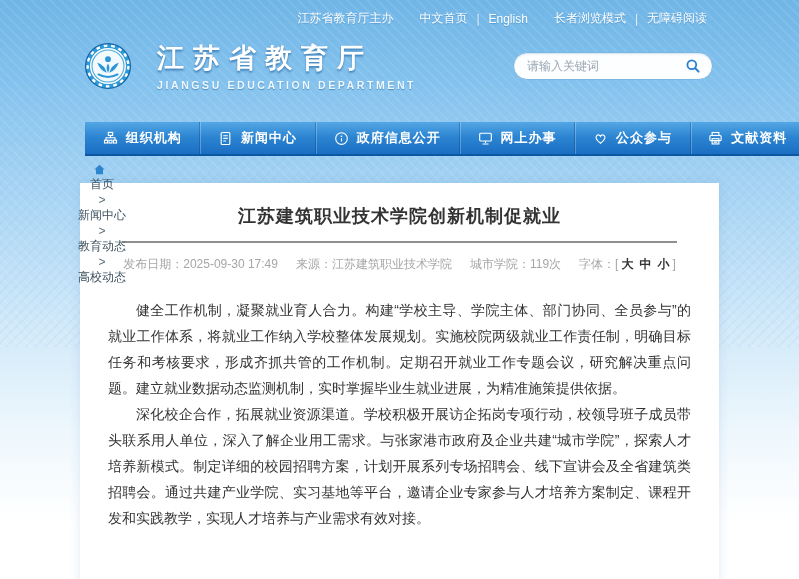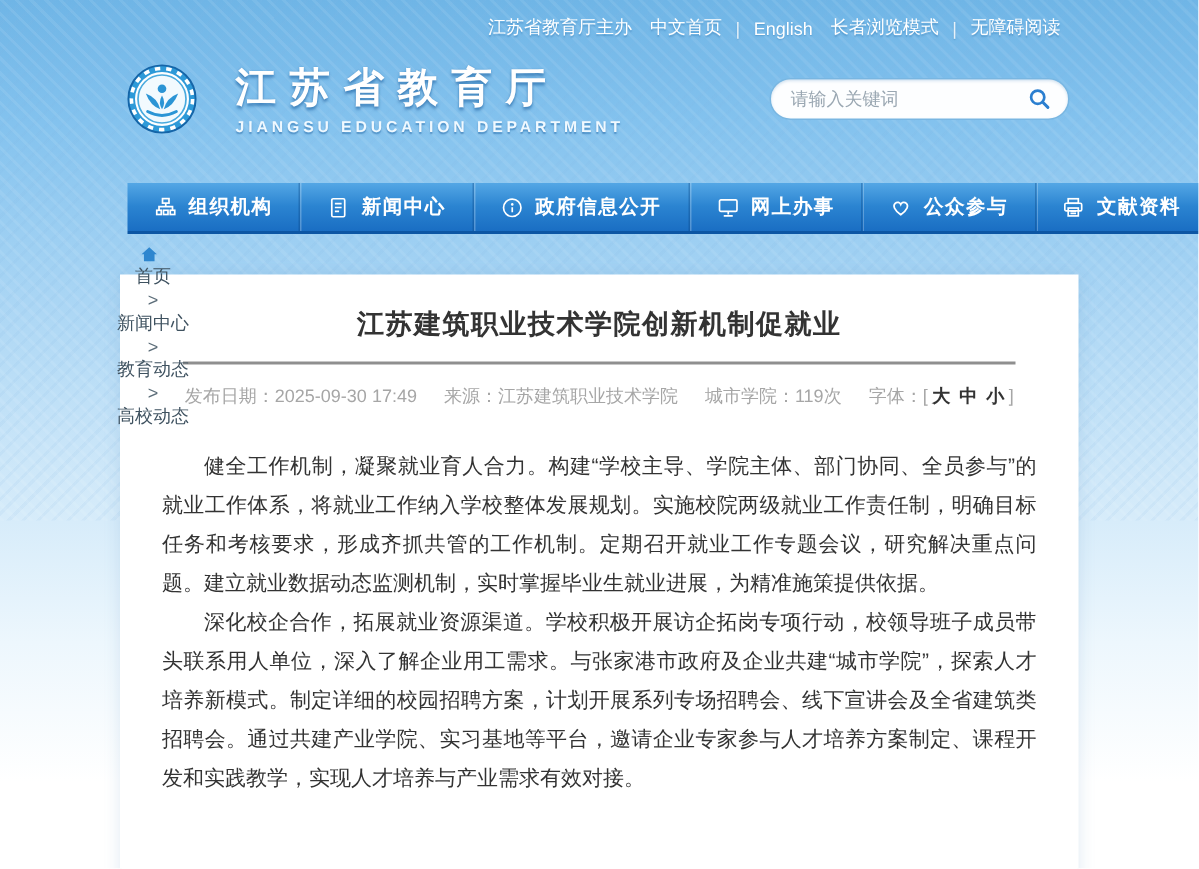--- a/index.html
+++ b/index.html
@@ -17,21 +17,21 @@
       repeating-linear-gradient(-45deg, rgba(130,180,225,.10) 0 2px, transparent 2px 7px);
     pointer-events:none;
   }
 
   
   .topbar {
     position:absolute; top:10px; right:92px; display:flex; align-items:center;
     color:#fff; font-size:12px; z-index:3; text-shadow:0 1px 1px rgba(30,100,160,.35);justify-content:center;
   }
   .topbar .tlink { cursor:pointer; white-space:nowrap; }
-  .topbar .gap-lg { margin-left:12px; }
+  .topbar .gap-lg { margin-left:26px; }
   .topbar .tdiv { margin:0 9px; color:rgba(255,255,255,.85); }
 
   
   .brand { position:absolute; top:40px; left:84px; display:flex; align-items:center; z-index:3; }
   .brand .logo { width:48px; height:48px; flex:0 0 auto; }
   .brand .titles { margin-left:25px; }
   .brand .site-title {
     margin:0; font-size:27px; font-weight:bold; color:#ffffff; letter-spacing:9px;
     text-shadow:0 2px 2px rgba(20,90,155,.55), 0 0 1px rgba(20,90,155,.4); white-space:nowrap;
   }

